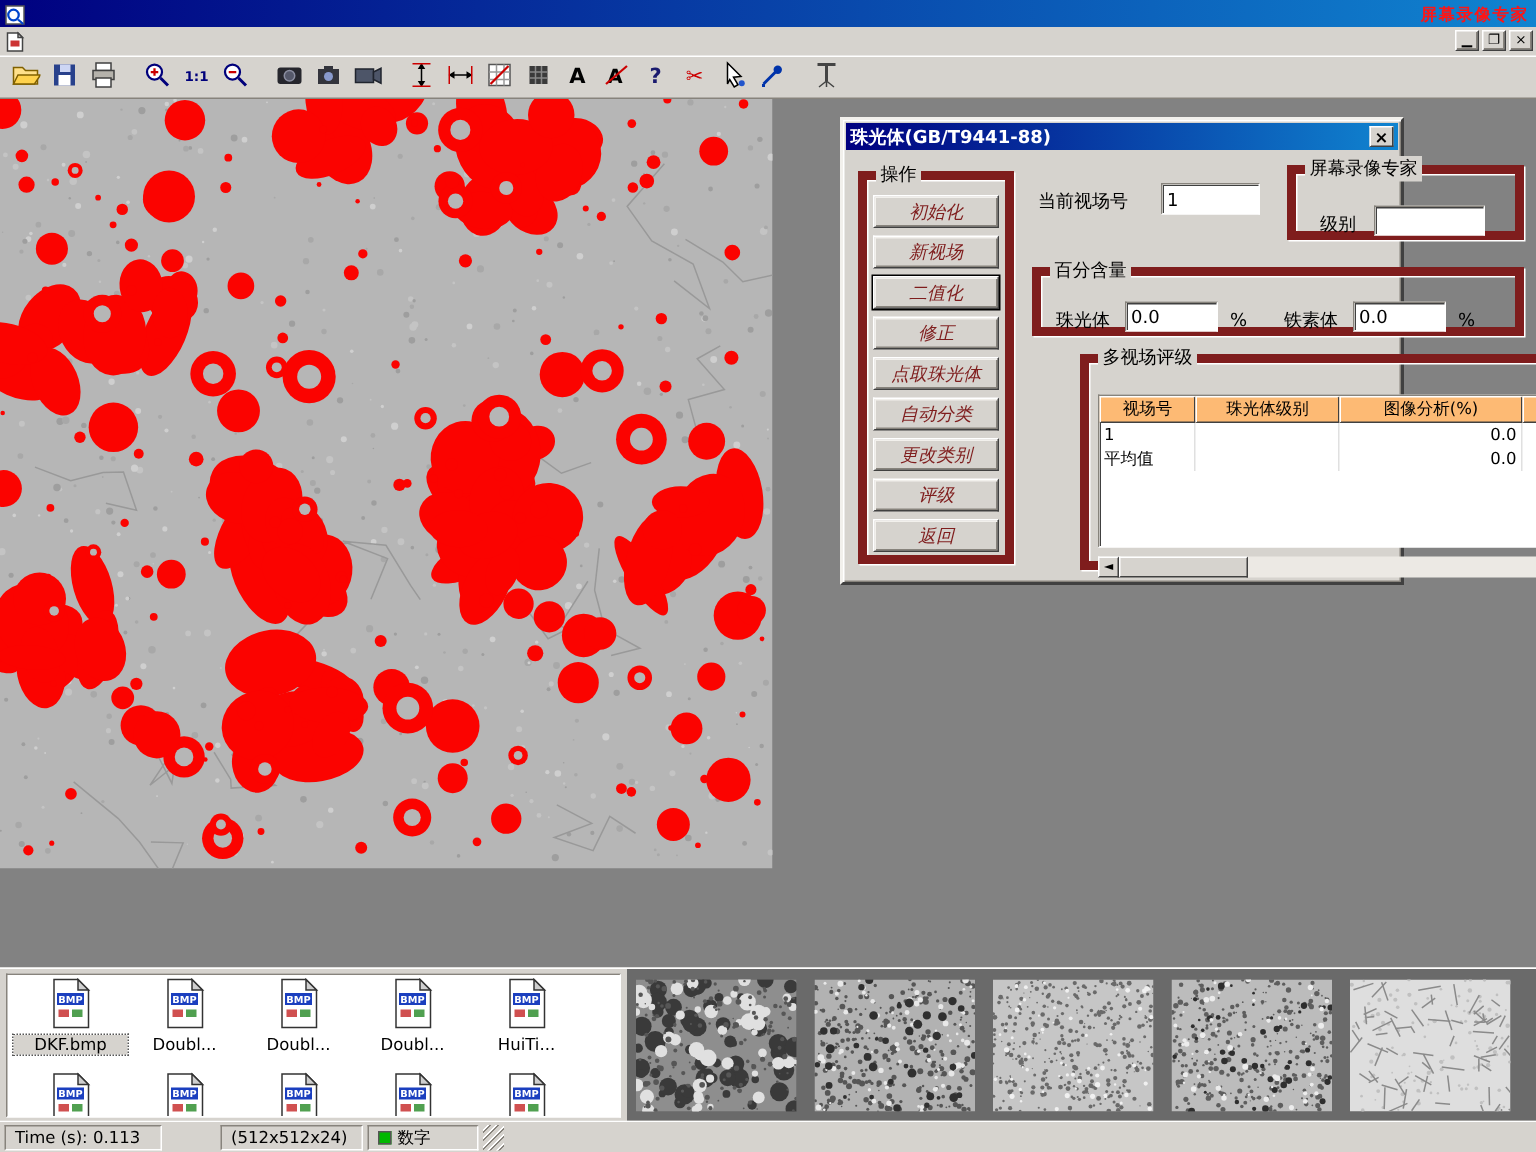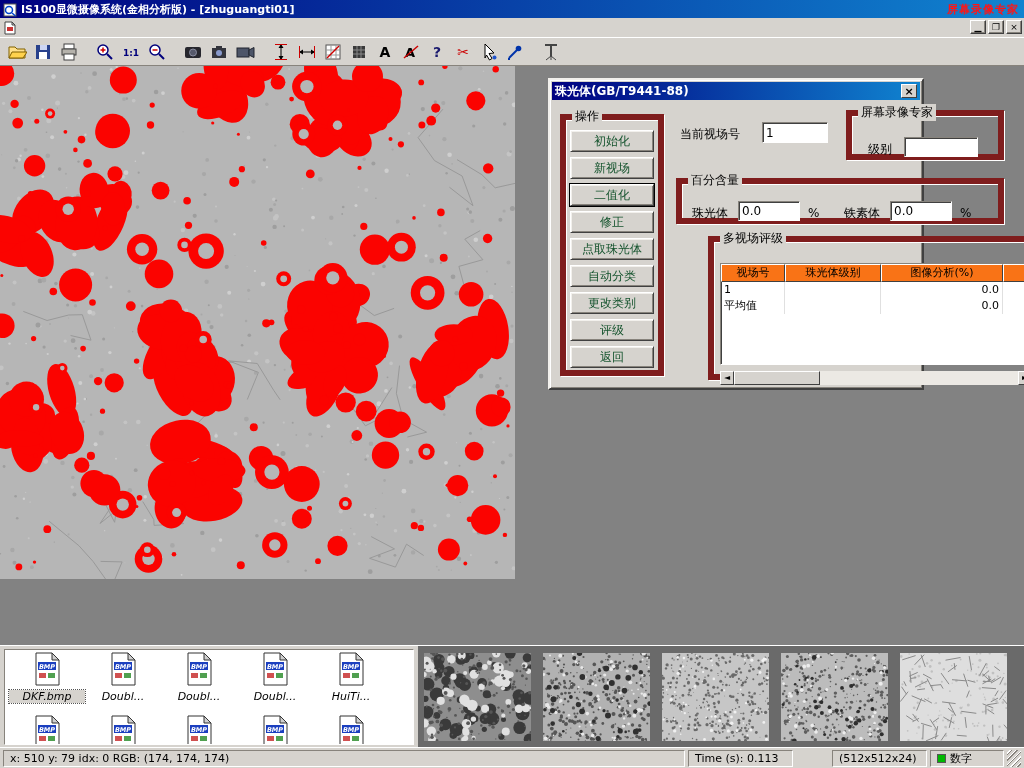--- a/index.html
+++ b/index.html
@@ -14,62 +14,62 @@
   .watermark{position:absolute;right:5px;top:2px;color:#ff1515;font-size:11px;font-weight:bold;letter-spacing:1px;}
 
   
   .menubar{height:20px;flex:0 0 20px;background:#d6d3ce;display:flex;align-items:center;font-size:12px;position:relative;border-bottom:1px solid #fff;}
   .mdi-doc{width:16px;height:14px;margin:0 4px 0 2px;}
   .menu-item{padding:2px 7px;color:#000;cursor:default;white-space:nowrap;}
   .mdi-ctl{position:absolute;right:2px;top:2px;display:flex;gap:2px;}
   .mdi-btn{width:16px;height:14px;font-size:9px;line-height:11px;text-align:center;background:#d6d3ce;border:1px solid;border-color:#fff #404040 #404040 #fff;box-shadow:inset -1px -1px 0 #87837c;}
 
   
-  .toolbar{height:28px;flex:0 0 28px;background:#d6d3ce;display:flex;align-items:center;padding:0 4px;gap:1px;border-bottom:1px solid #87837c;}
+  .toolbar{height:28px;flex:0 0 28px;background:#d6d3ce;display:flex;align-items:flex-start;padding:0 4px;gap:1px;border-bottom:1px solid #87837c;}
   .tbtn{width:25px;height:24px;display:flex;align-items:center;justify-content:center;background:#d6d3ce;border:1px solid #d6d3ce;}
   .ticon{width:20px;height:20px;display:block;}
   .tsep{width:9px;height:24px;display:inline-block;}
 
   
   .workspace{flex:1 1 auto;position:relative;background:#828282;overflow:hidden;}
   .micro{position:absolute;left:0;top:0;width:515px;height:513px;display:block;}
 
   
-  .dialog{position:absolute;left:548px;top:12px;width:376px;height:312px;background:#d6d3ce;border:2px solid;border-color:#f2f0ec #404040 #404040 #f2f0ec;box-shadow:inset 1px 1px 0 #fff,inset -1px -1px 0 #87837c;}
+  .dialog{position:absolute;left:560px;top:12px;width:376px;height:312px;background:#d6d3ce;border:2px solid;border-color:#f2f0ec #404040 #404040 #f2f0ec;box-shadow:inset 1px 1px 0 #fff,inset -1px -1px 0 #87837c;}
   .dlg-title{height:18px;margin:2px;background:linear-gradient(90deg,#000080,#1084d0);display:flex;align-items:center;padding:0 3px;}
   .dlg-title .dtext{color:#fff;font-size:12px;font-weight:bold;flex:1;}
   .dlg-close{width:16px;height:14px;background:#d6d3ce;border:1px solid;border-color:#fff #404040 #404040 #fff;font-size:11px;line-height:11px;text-align:center;font-weight:bold;}
   .dlg-body{position:relative;width:464px;height:286px;}
   fieldset.grp{position:absolute;border:6px solid #7f1d1d;box-shadow:1px 1px 0 #fff,inset 1px 1px 0 #fff;}
   fieldset.grp legend{font-size:12px;padding:0 3px;margin-left:6px;background:#d6d3ce;}
   .op-grp{left:10px;top:6px;width:104px;height:268px;}
-  .btn95{background:#d6d3ce;border:1px solid;border-color:#fff #404040 #404040 #fff;box-shadow:inset 1px 1px 0 #f2f0ec,inset -1px -1px 0 #87837c;font-size:12px;color:#14532d;}
+  .btn95{background:#d6d3ce;border:1px solid;border-color:#fff #404040 #404040 #fff;box-shadow:inset 1px 1px 0 #f2f0ec,inset -1px -1px 0 #87837c;font-size:12px;color:#7f1d1d;font-style:italic;}
   .opbtn{position:relative;display:block;width:84px;height:22px;margin:5px auto 0 auto;}
   .opbtn.active{outline:1.5px solid #000;outline-offset:0px;}
   .dlbl{position:absolute;font-size:12px;line-height:20px;white-space:nowrap;}
   .fld{position:absolute;background:#fff;border:1px solid;border-color:#87837c #fff #fff #87837c;box-shadow:inset 1px 1px 0 #404040;font-size:12px;padding:1px 3px;}
   .grade-grp{left:296px;top:2px;width:158px;height:56px;}
   .pct-grp{left:126px;top:70px;width:328px;height:52px;}
   .tbl-grp{left:126px;top:128px;width:328px;height:150px;margin-left:32px;}
   .tblbox{position:absolute;left:6px;top:16px;width:312px;height:102px;background:#fff;border:1px solid;border-color:#87837c #fff #fff #87837c;box-shadow:inset 1px 1px 0 #404040;overflow:hidden;}
   .tblhead{display:flex;height:18px;}
-  .thcell{flex:0 0 auto;background:#f97316;border:1px solid;border-color:#fff #404040 #404040 #fff;font-size:11px;text-align:center;line-height:16px;overflow:hidden;white-space:nowrap;}
+  .thcell{flex:0 0 auto;background:#fdba74;border:1px solid;border-color:#fff #404040 #404040 #fff;font-size:11px;text-align:center;line-height:16px;overflow:hidden;white-space:nowrap;}
   .tblrow{display:flex;height:16px;}
   .tdcell{flex:0 0 auto;font-size:11px;line-height:15px;padding:0 3px;border-right:1px solid #e0e0e0;overflow:hidden;white-space:nowrap;}
   .tdcell.num{text-align:right;}
   .hscroll{position:absolute;left:6px;top:124px;width:312px;height:14px;display:flex;background:#ece9e4;}
   .sbtn{width:14px;height:14px;flex:0 0 14px;background:#d6d3ce;border:1px solid;border-color:#fff #404040 #404040 #fff;font-size:8px;line-height:12px;text-align:center;color:#000;}
   .sthumb{width:86px;height:14px;background:#d6d3ce;border:1px solid;border-color:#fff #404040 #404040 #fff;}
   .strack{flex:1;}
 
   
   .bottom{height:102px;flex:0 0 102px;background:#d6d3ce;position:relative;border-top:1px solid #fff;}
   .filelist{position:absolute;left:4px;top:3px;width:410px;height:96px;background:#fff;border:1px solid;border-color:#87837c #fff #fff #87837c;overflow:hidden;}
   .files-row{display:flex;padding:2px 2px 0 4px;}
-  .fitem{width:76px;text-align:center;cursor:default;font-style:italic;}
+  .fitem{width:76px;text-align:center;cursor:default;}
   .fitem .fname{font-size:11px;white-space:nowrap;overflow:hidden;}
   .fitem.sel .fname{background:#d6d3ce;outline:1px dotted #555;}
   .files-partial{display:flex;padding:12px 2px 0 4px;}
   .thumbs{position:absolute;left:418px;top:0;right:0;bottom:0;background:#6a6a6a;display:flex;align-items:center;gap:12px;padding-left:6px;}
   .thumb{width:107px;height:88px;flex:0 0 107px;}
   .thumb svg{display:block;}
 
   
   .statusbar{height:21px;flex:0 0 21px;background:#d6d3ce;display:flex;align-items:center;gap:3px;padding:2px 3px;border-top:1px solid #fff;}
   .sb-panel{height:17px;font-size:11px;line-height:15px;padding:0 6px;border:1px solid;border-color:#87837c #fff #fff #87837c;white-space:nowrap;overflow:hidden;}
@@ -86,21 +86,20 @@
 <div class="app">
 
   <div class="titlebar">
     <span class="appicon">
       <svg width="14" height="14" viewBox="0 0 14 14">
           <rect x="1" y="1" width="12" height="12" fill="#fff" stroke="#555"></rect>
           <circle cx="6" cy="7" r="3.5" fill="none" stroke="#0044cc" stroke-width="1.5"></circle>
           <line x1="9" y1="10" x2="12.5" y2="13" stroke="#0044cc" stroke-width="1.5"></line>
         </svg>
     </span>
-    <span class="ttext">IS100显微摄像系统(金相分析版) - [zhuguangti01]</span>
     <span class="watermark">屏幕录像专家</span>
   </div>
 
   <div class="menubar">
     <span class="mdi-doc">
       <svg width="16" height="14" viewBox="0 0 16 14">
           <path d="M3 1h7l3 3v9H3z" fill="#fff" stroke="#444"></path>
           <path d="M10 1l3 3h-3z" fill="#ccc" stroke="#444"></path>
           <rect x="5" y="6" width="6" height="4" fill="#cc3333"></rect>
         </svg>
@@ -2982,21 +2981,20 @@
             <line x1="54.2" y1="10.1" x2="55.0" y2="16.8" stroke="#8a8a8a" stroke-width="1"></line>
             <line x1="67.5" y1="27.2" x2="75.4" y2="29.3" stroke="#8a8a8a" stroke-width="1"></line>
             <line x1="103.5" y1="24.1" x2="99.8" y2="31.6" stroke="#8a8a8a" stroke-width="1"></line>
             <line x1="106.1" y1="37.5" x2="99.5" y2="46.6" stroke="#8a8a8a" stroke-width="1"></line>
           </svg>
         </div>
       </div>
   </div>
 
   <div class="statusbar">
-    <div class="sb-panel sb-left">x: 510 y: 79 idx: 0 RGB: (174, 174, 174)</div>
     <div class="sb-panel sb-time">Time (s): 0.113</div>
     <div class="sb-panel sb-size">(512x512x24)</div>
     <div class="sb-panel sb-mode">
       <span class="led" style="background: rgb(0, 184, 0);"></span>
       <span>数字</span>
     </div>
     <div class="grip"></div>
   </div>
 
 </div>

